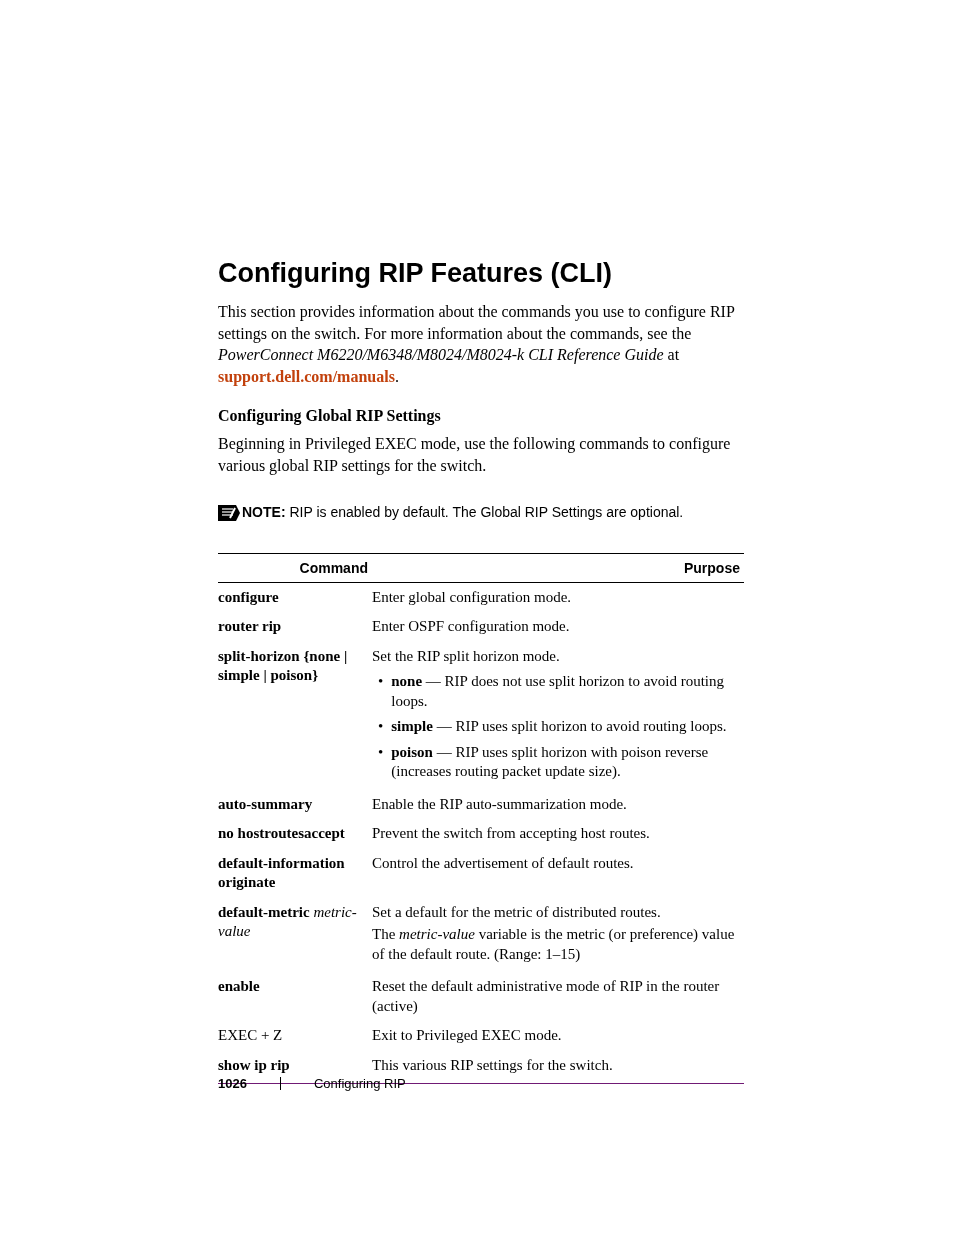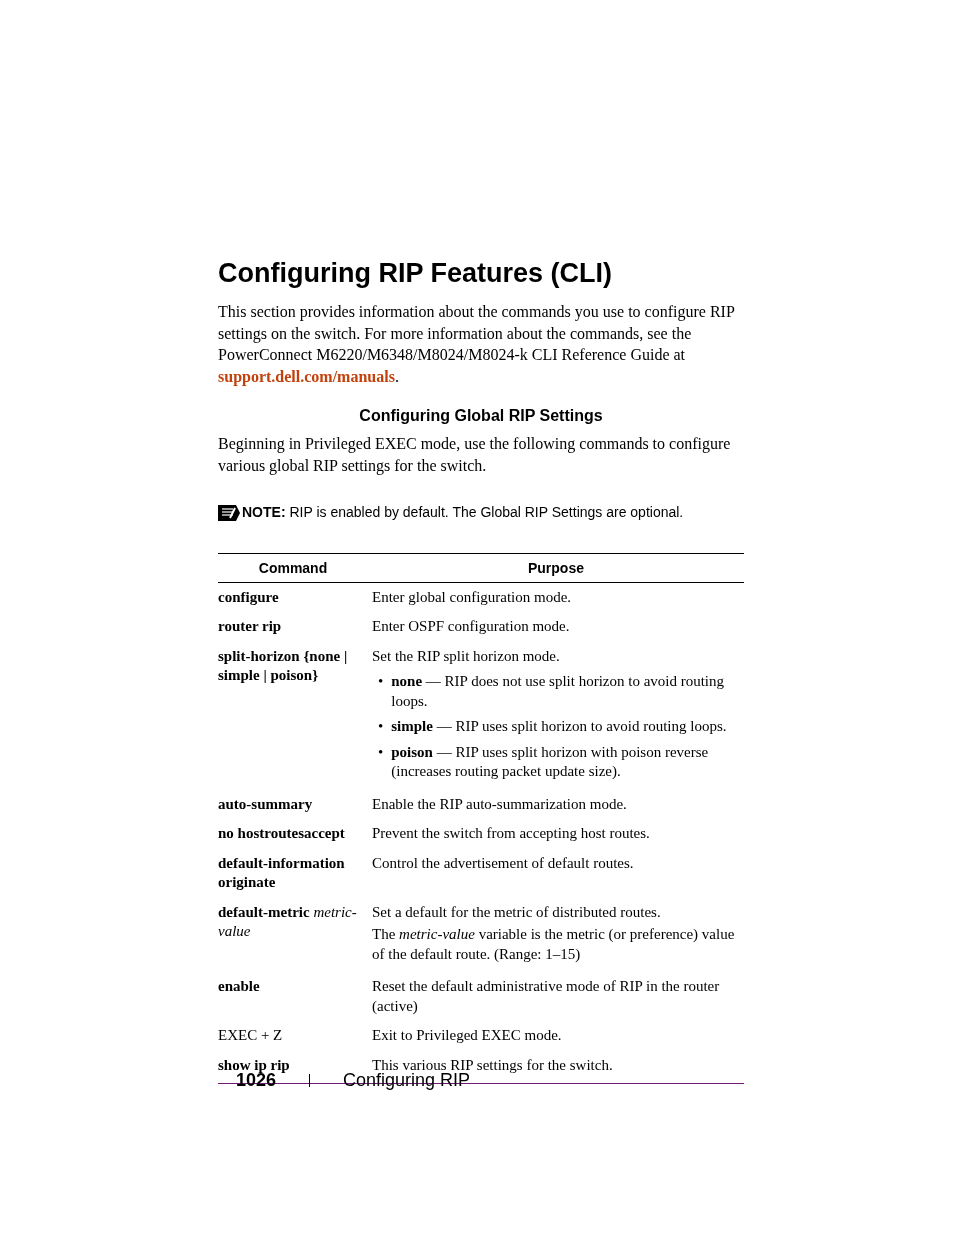--- a/index.html
+++ b/index.html
@@ -22,32 +22,32 @@
     font-size: 27px;
     margin: 0 0 12px 0;
     letter-spacing: 0px;
   }
   .intro {
     font-size: 16px;
     line-height: 1.35;
     margin: 0 0 20px 0;
   }
   .intro .italic {
+    font-style: italic;
     margin-top: 12px;
   }
   .intro .link {
     color: #c2410c;
     font-weight: 700;
   }
   h2 {
-    font-family: Liberation Sans, sans-serif;
+    font-family: Liberation Serif, serif;
     font-weight: 700;
     font-size: 16px;
     margin: 0 0 8px 0;
-    text-align: center;
   }
   .sub {
     font-size: 16px;
     line-height: 1.35;
     margin: 0 0 26px 0;
   }
   .note-row {
     display: flex;
     align-items: flex-start;
     gap: 2px;
@@ -67,21 +67,21 @@
   }
   table.cmd {
     width: 100%;
     border-collapse: collapse;
     font-size: 15px;
   }
   table.cmd thead th {
     font-family: Arial, Helvetica, sans-serif;
     font-weight: 700;
     font-size: 14px;
-    text-align: center;
+    text-align: right;
     border-top: 1.5px solid #000;
     border-bottom: 1px solid #000;
     padding: 6px 4px 6px 0;
   }
   table.cmd tbody td {
     vertical-align: top;
     padding: 5px 4px 5px 0;
     line-height: 1.3;
   }
   table.cmd tbody tr.last td {
@@ -109,24 +109,24 @@
     font-weight: 700;
   }
   .purpose-block > div {
     padding-bottom: 3px;
   }
   .ital2 {
     font-style: italic;
   }
   .footer {
     position: absolute;
-    left: 236px;
+    left: 218px;
     bottom: 144px;
     font-family: Arial, Helvetica, sans-serif;
-    font-size: 18px;
+    font-size: 13px;
     display: flex;
     align-items: center;
     gap: 33px;
   }
   .footer .pnum {
     font-weight: 700;
   }
   .footer .sep {
     width: 1px;
     height: 13px;

